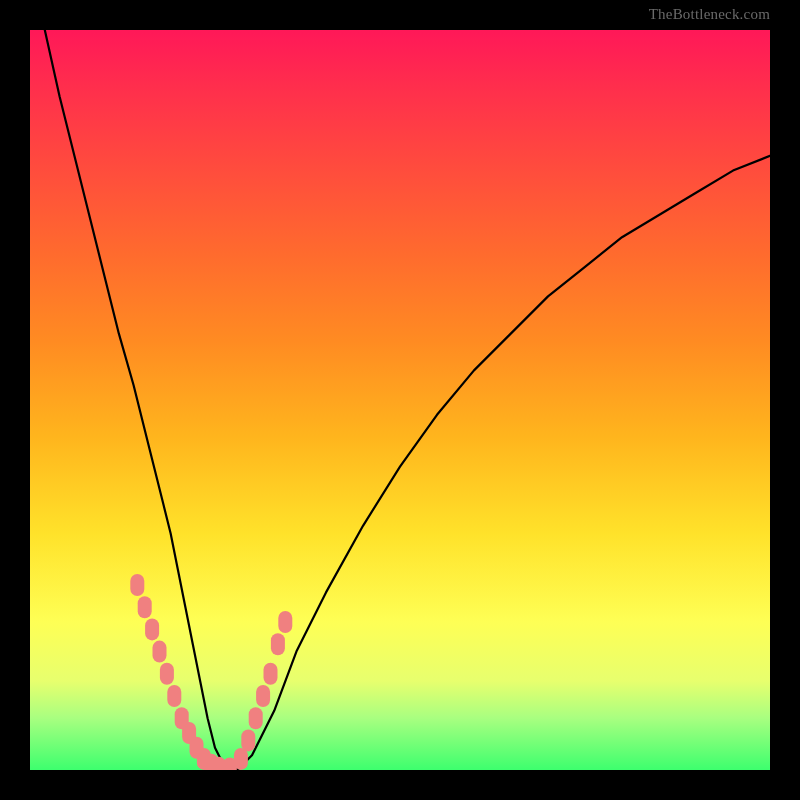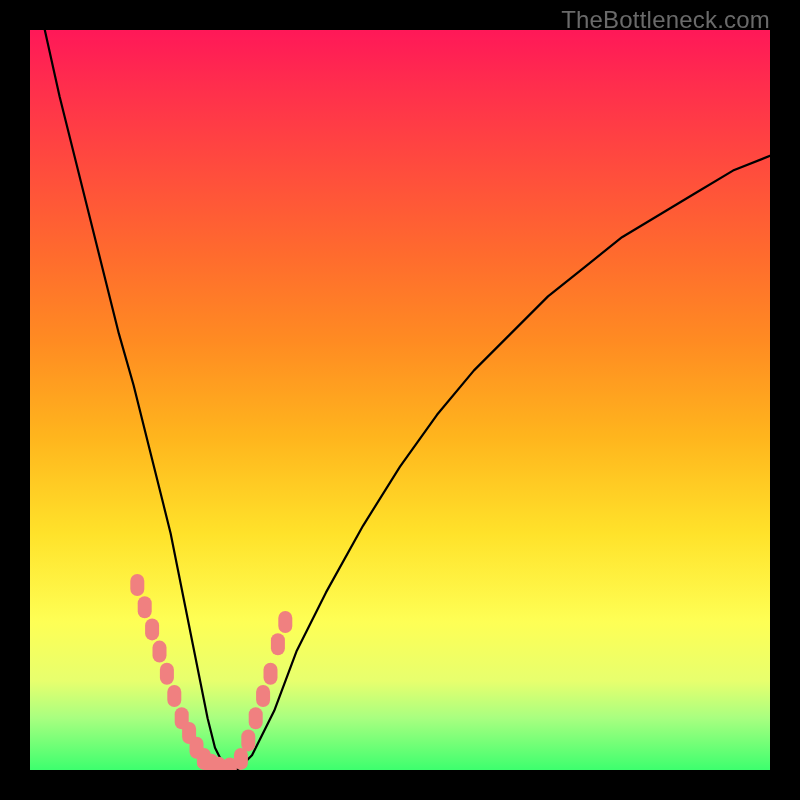--- a/index.html
+++ b/index.html
@@ -36,23 +36,24 @@
       #e7ff6e 88%,
       #a8ff80 93%,
       #3dff6e 100%
     );
   }
   .watermark {
     position: absolute;
     top: 6px;
     right: 30px;
     color: #6a6a6a;
-    font-size: 24px;
+    font-size: 15px;
     letter-spacing: 0.2px;
     user-select: none;
+    font-family: Liberation Serif, serif;
   }
   svg.curve {
     position: absolute;
     inset: 0;
     width: 100%;
     height: 100%;
   }
 </style>
 </head>
 <body>

